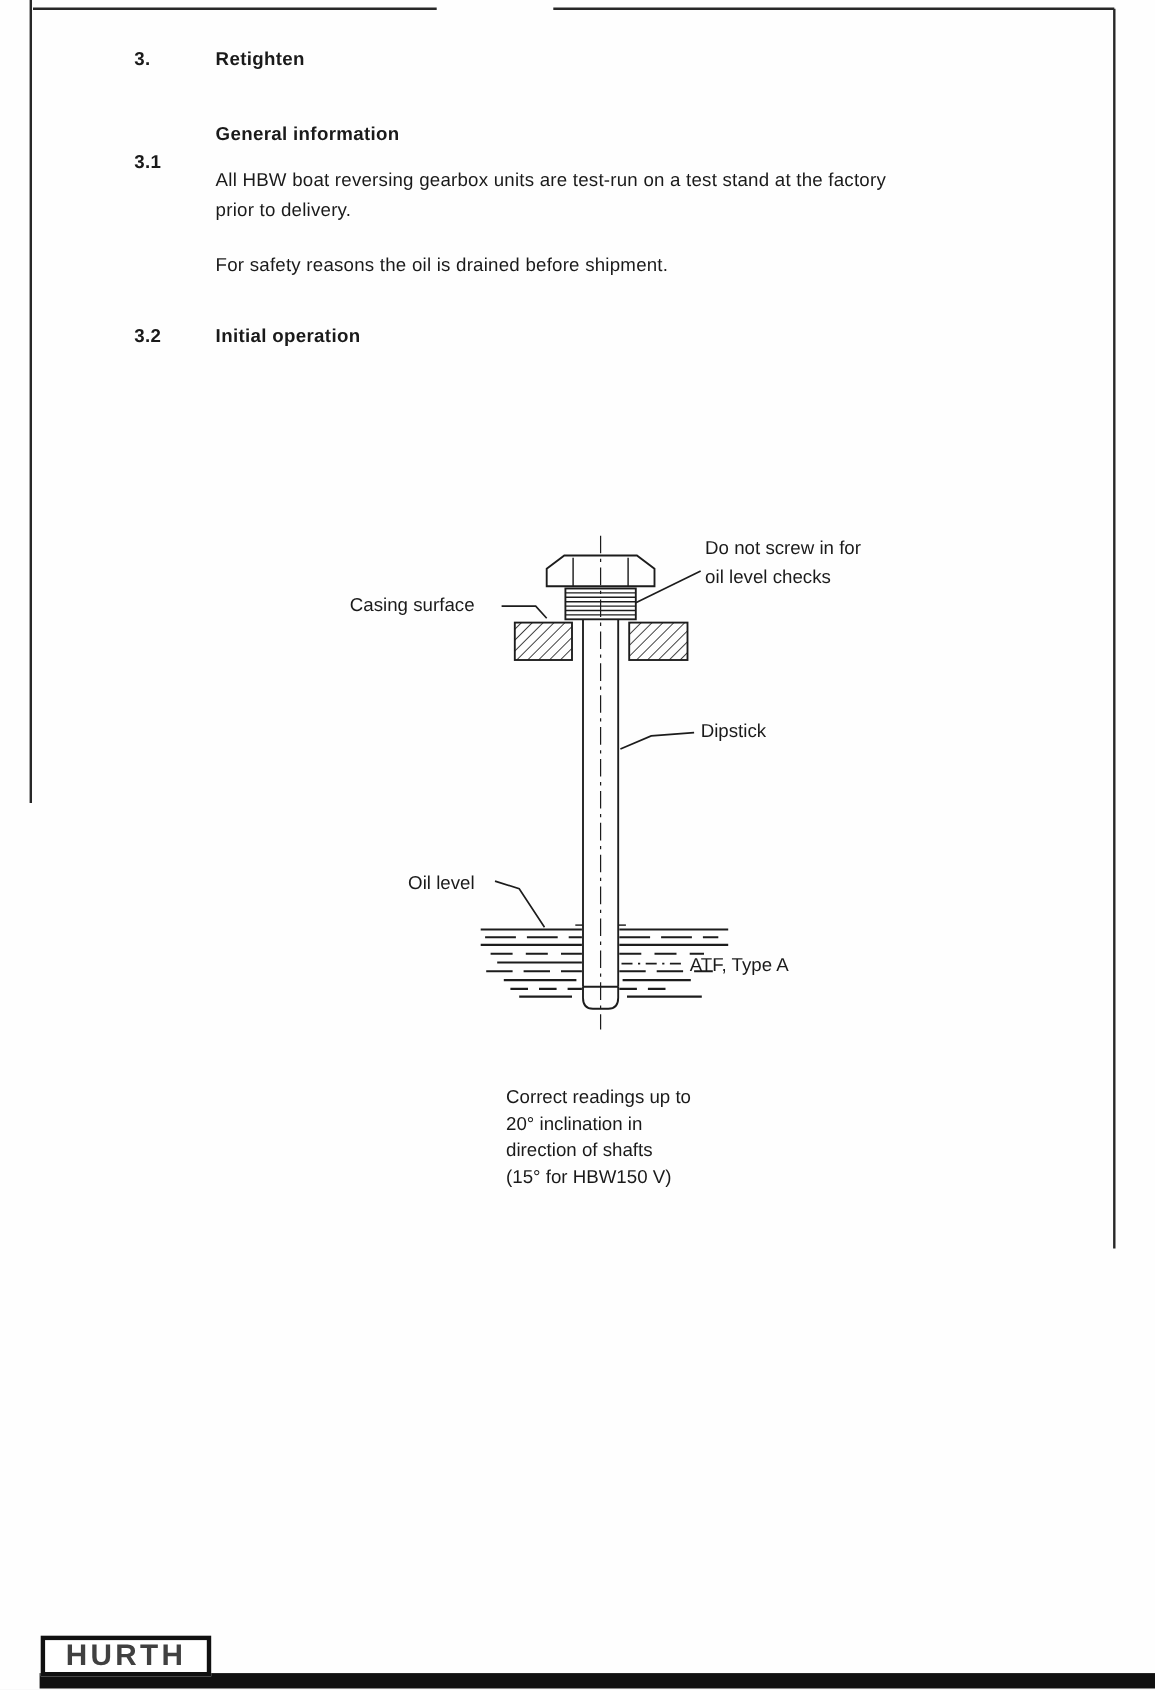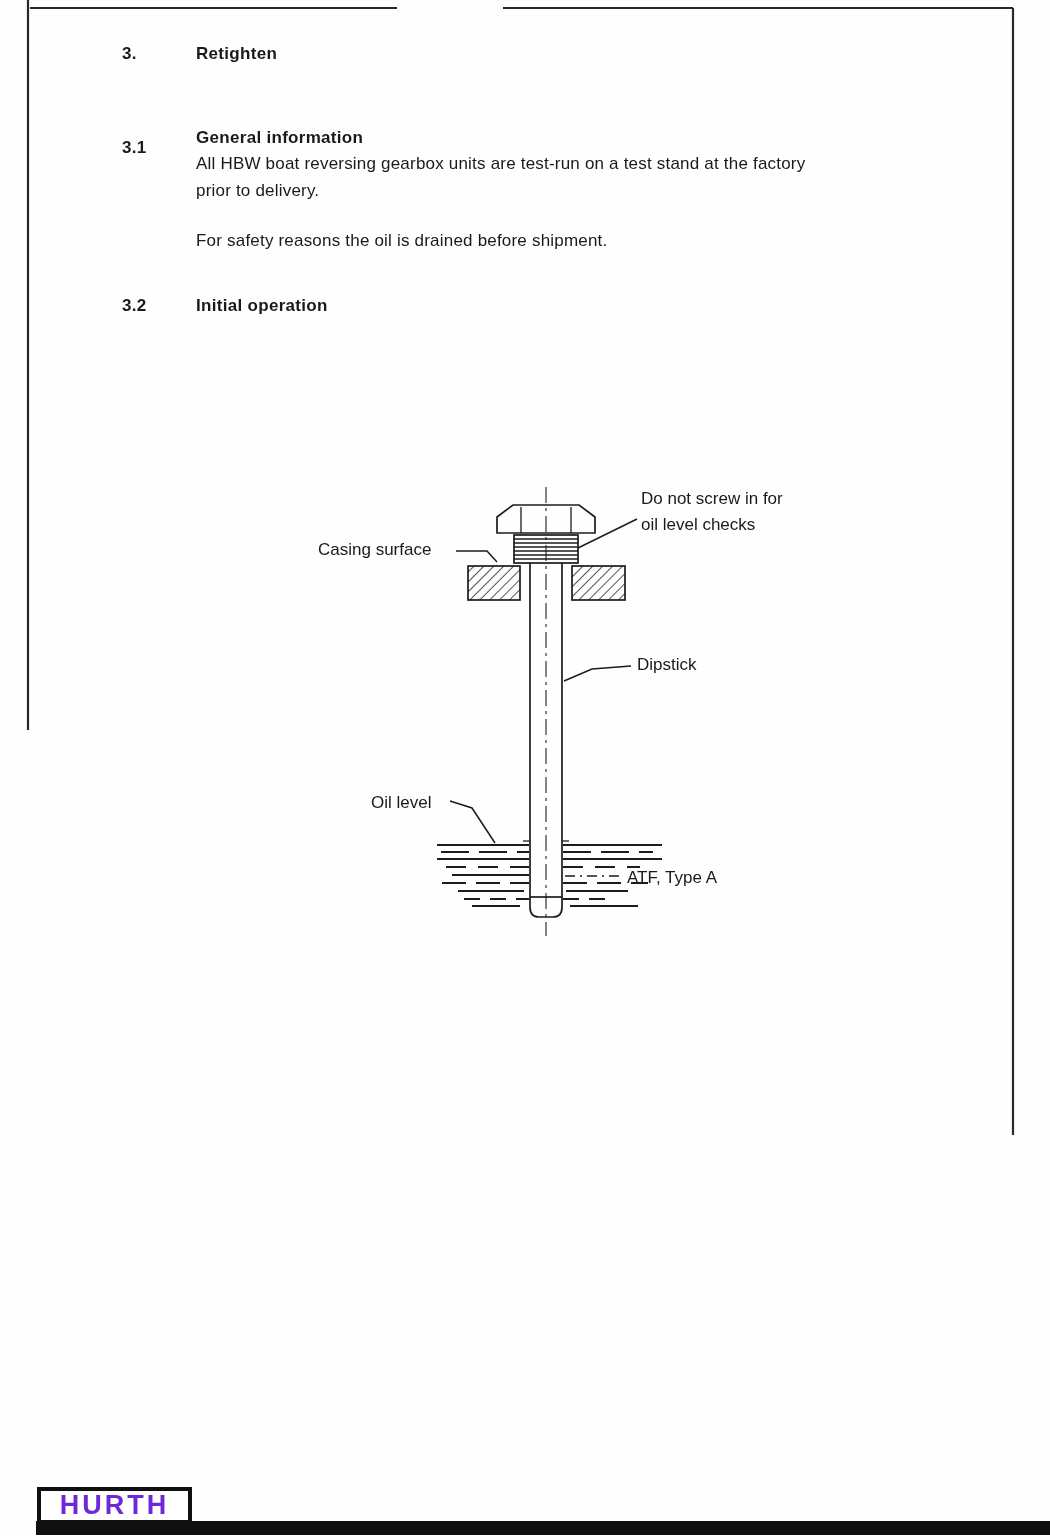--- a/index.html
+++ b/index.html
@@ -29,21 +29,21 @@
   .footer-bar {
     position:absolute; left:36px; top:1521px; width:1014px; height:14px;
     background:#101010;
   }
   .logo-box {
     position:absolute; left:37px; top:1487px; width:155px; height:37px;
     background:#ffffff; border:4px solid #101010;
     display:flex; align-items:center; justify-content:center;
   }
   .logo-text {
-    font-size:27px; font-weight:bold; letter-spacing:3px; color:#6d28d9;
+    font-size:27px; font-weight:bold; letter-spacing:3px; color:#404040;
   }
 </style>
 </head>
 <body>
 
 <div class="page">
 
   <svg class="overlay" width="1050" height="1536" viewBox="0 0 1050 1536">
     <defs>
       <pattern id="hatch" patternUnits="userSpaceOnUse" width="7" height="7" patternTransform="rotate(45)">
@@ -116,35 +116,39 @@
       <polyline class="leader" points="631,666 592,669 564,681"></polyline>
       <polyline class="leader" points="450,801 472,808 495,843"></polyline>
       <line class="dashdot" x1="565" y1="876" x2="622" y2="876"></line>
     </g>
   </svg>
 
   <div class="abs heading" style="left:122px; top:44px;">3.</div>
   <div class="abs heading" style="left:196px; top:44px;">Retighten</div>
 
   <div class="abs heading" style="left:122px; top:112px;margin-top:26px;">3.1</div>
-  <div class="abs heading" style="left:196px; top:128px;">General information</div>
+  <div class="abs heading" style="left:196px; top:112px;">General information</div>
   <div class="abs body-text" style="left:196px; top:150px;">All HBW boat reversing gearbox units are test-run on a test stand at the factory
 prior to delivery.</div>
   <div class="abs body-text" style="left:196px; top:227px;">For safety reasons the oil is drained before shipment.</div>
 
   <div class="abs heading" style="left:122px; top:296px;">3.2</div>
   <div class="abs heading" style="left:196px; top:296px;">Initial operation</div>
 
   <div class="abs lbl" style="left:641px; top:486px;">Do not screw in for
 oil level checks</div>
   <div class="abs lbl" style="left:318px; top:537px;">Casing surface</div>
   <div class="abs lbl" style="left:637px; top:652px;">Dipstick</div>
   <div class="abs lbl" style="left:371px; top:790px;">Oil level</div>
   <div class="abs lbl" style="left:627px; top:865px;">ATF, Type A</div>
 
+  <div class="abs cap" style="left:460px; top:986px;">Correct readings up to
+20° inclination in
+direction of shafts
+(15° for HBW150 V)</div>
 
 
   <div class="footer-bar"></div>
   <div class="logo-box">
     <span class="logo-text">HURTH</span>
   </div>
 
 </div>
 
 </body></html>

